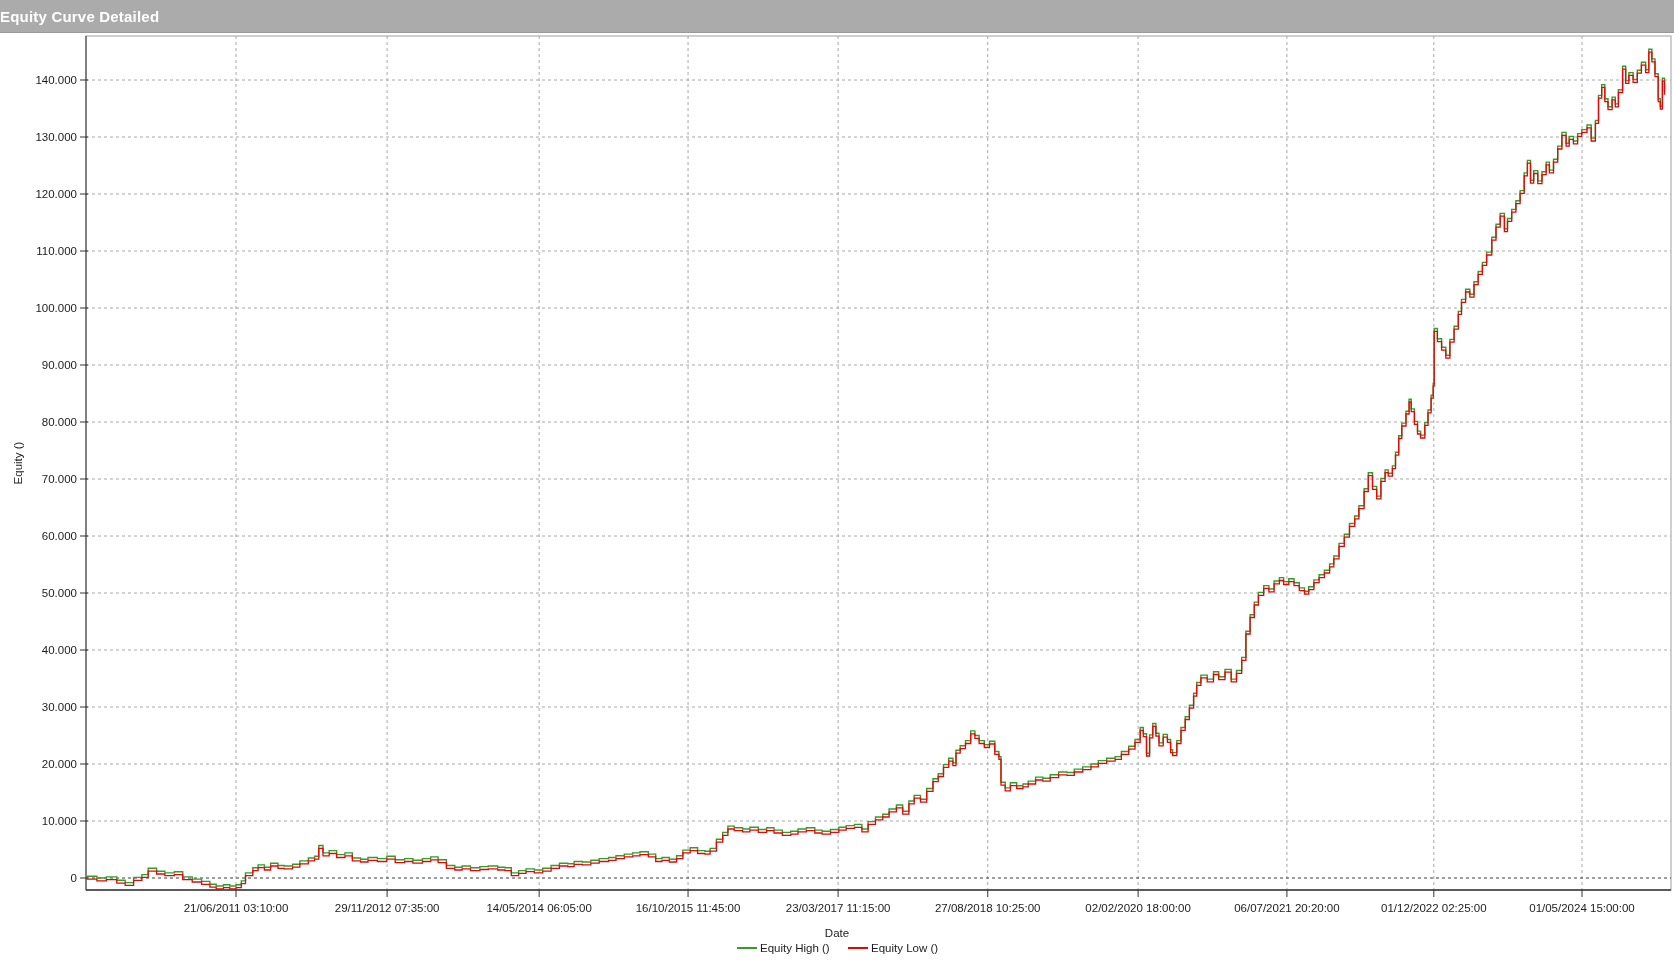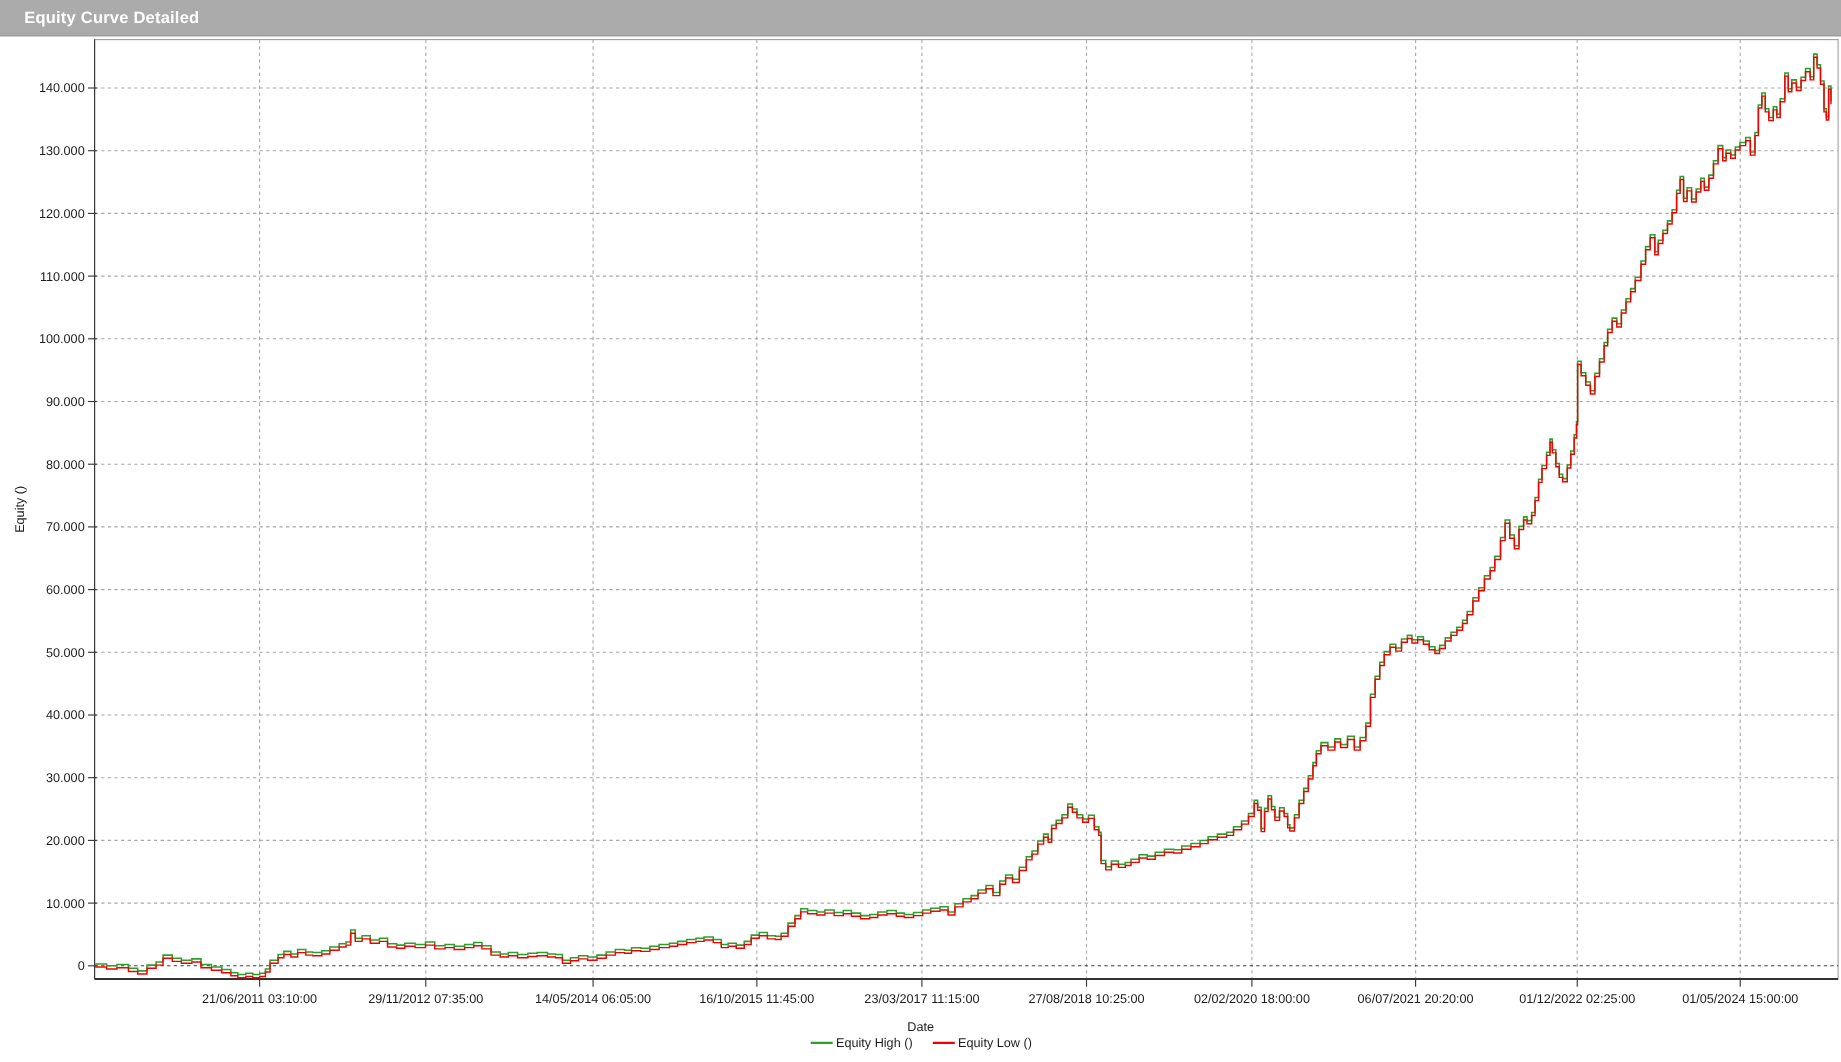--- a/index.html
+++ b/index.html
@@ -1,20 +1,20 @@
 <!DOCTYPE html>
 <html><head>
 <meta charset="utf-8">
 <style>
   html,body{margin:0;padding:0;background:#ffffff;width:1674px;height:965px;overflow:hidden;
             font-family:"Liberation Sans",sans-serif;}
   .stage{position:relative;width:1674px;height:965px;background:#ffffff;}
   .titlebar{position:absolute;left:0;top:0;width:1674px;height:32px;background:#ababab;
             border-bottom:1px solid #9a9a9a;z-index:5;display:flex;align-items:center;}
-  .titlebar .title{color:#ffffff;font-weight:bold;font-size:15px;padding-left:22px;
+  .titlebar .title{color:#ffffff;font-weight:bold;font-size:15px;padding-left:0;
                    letter-spacing:0.2px;}
   svg{position:absolute;left:0;top:0;z-index:1;}
   text{font-family:"Liberation Sans",sans-serif;}
 </style>
 </head>
 <body>
 
 <div class="stage">
   <div class="titlebar">
     <span class="title">Equity Curve Detailed</span>

